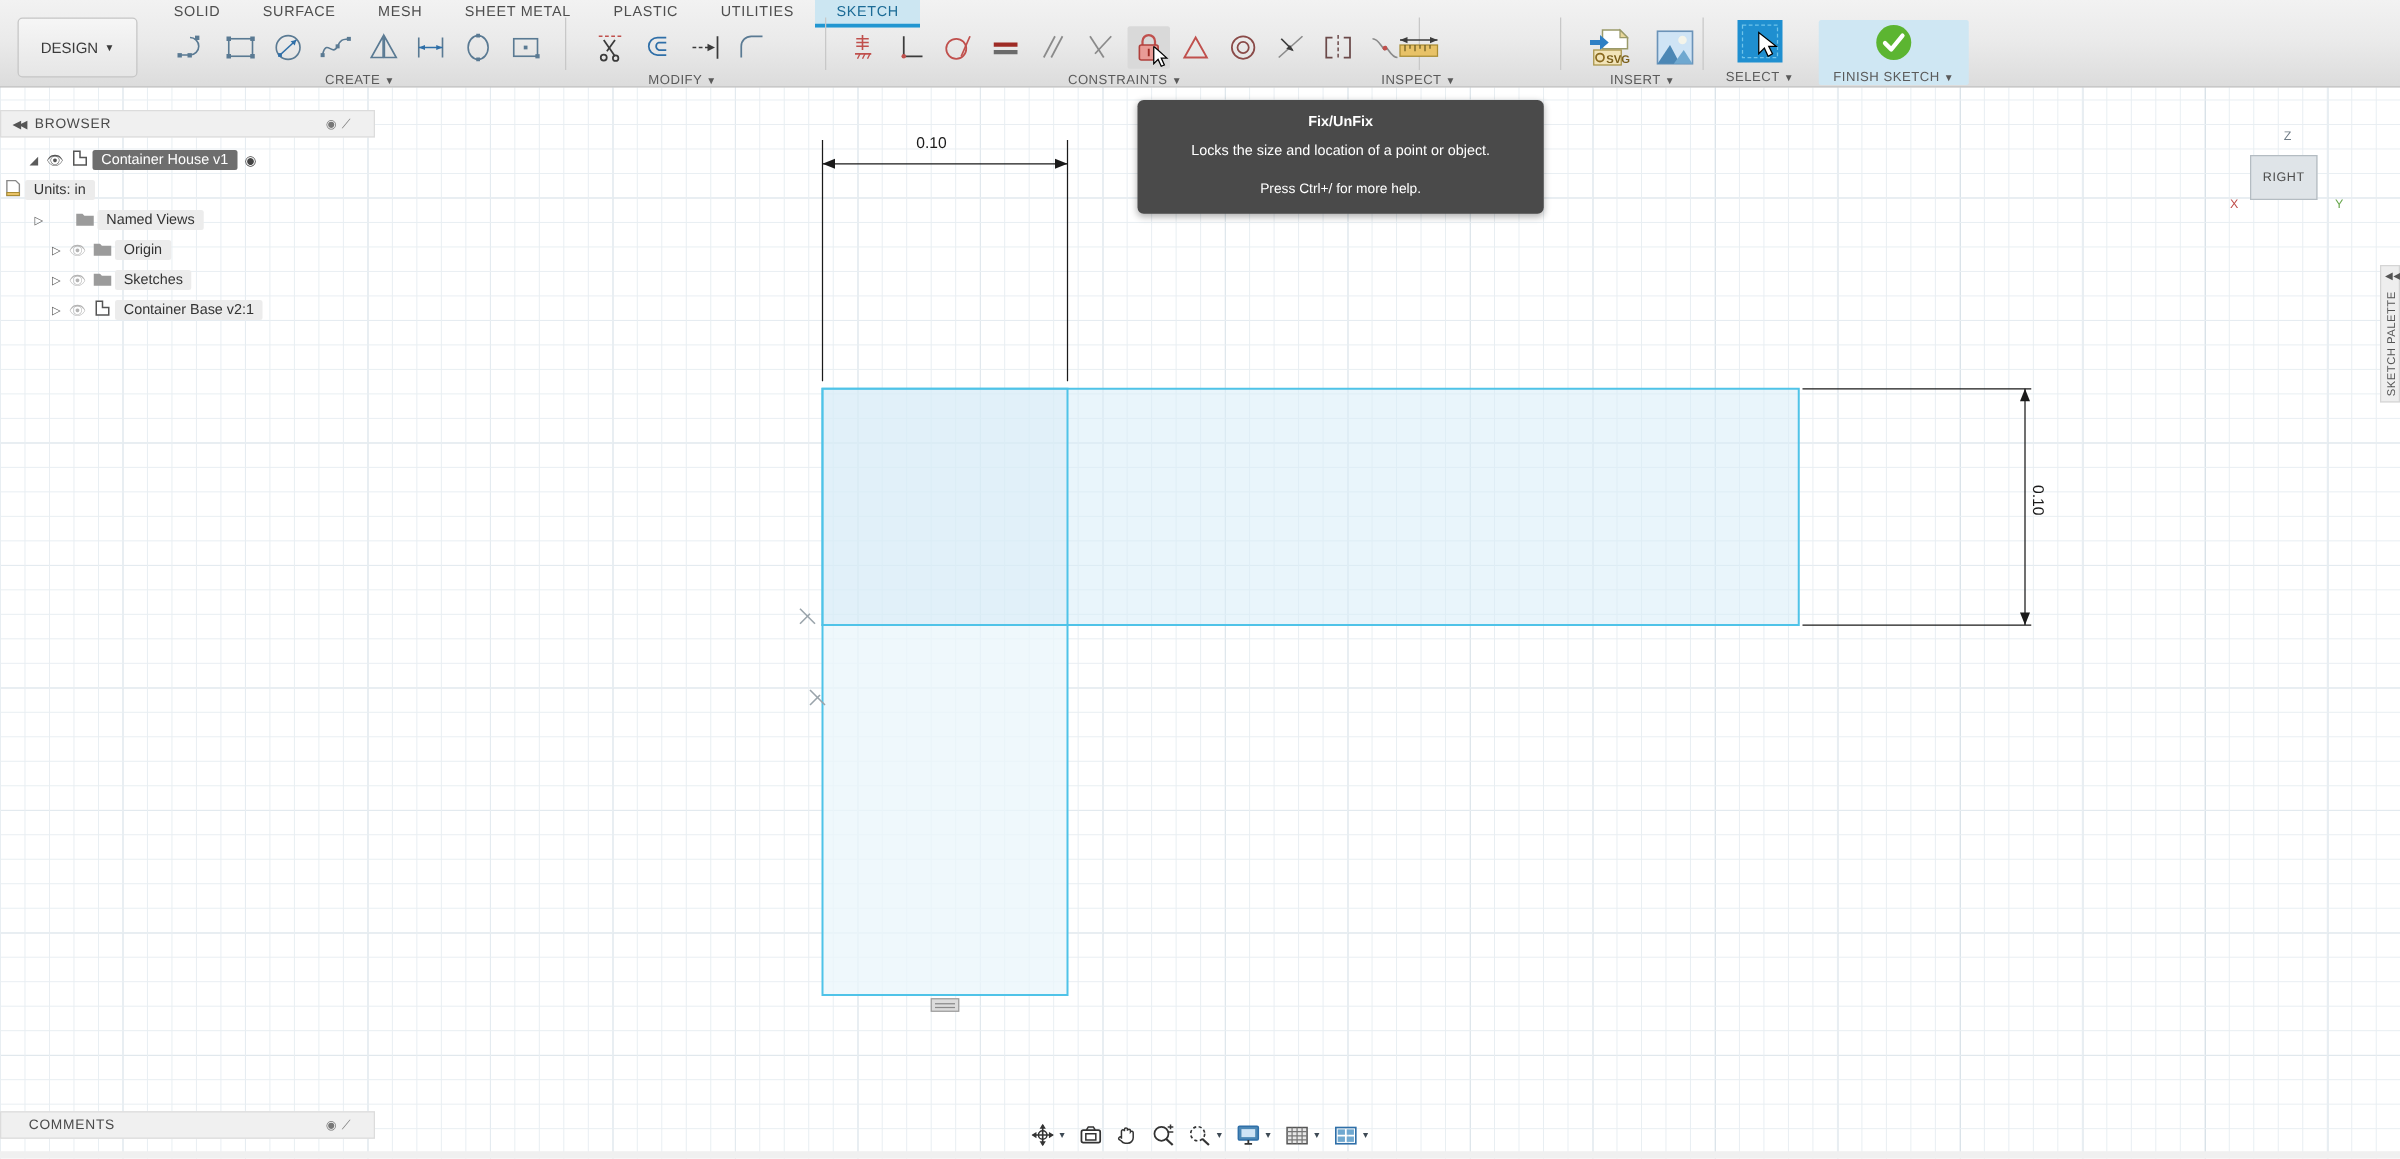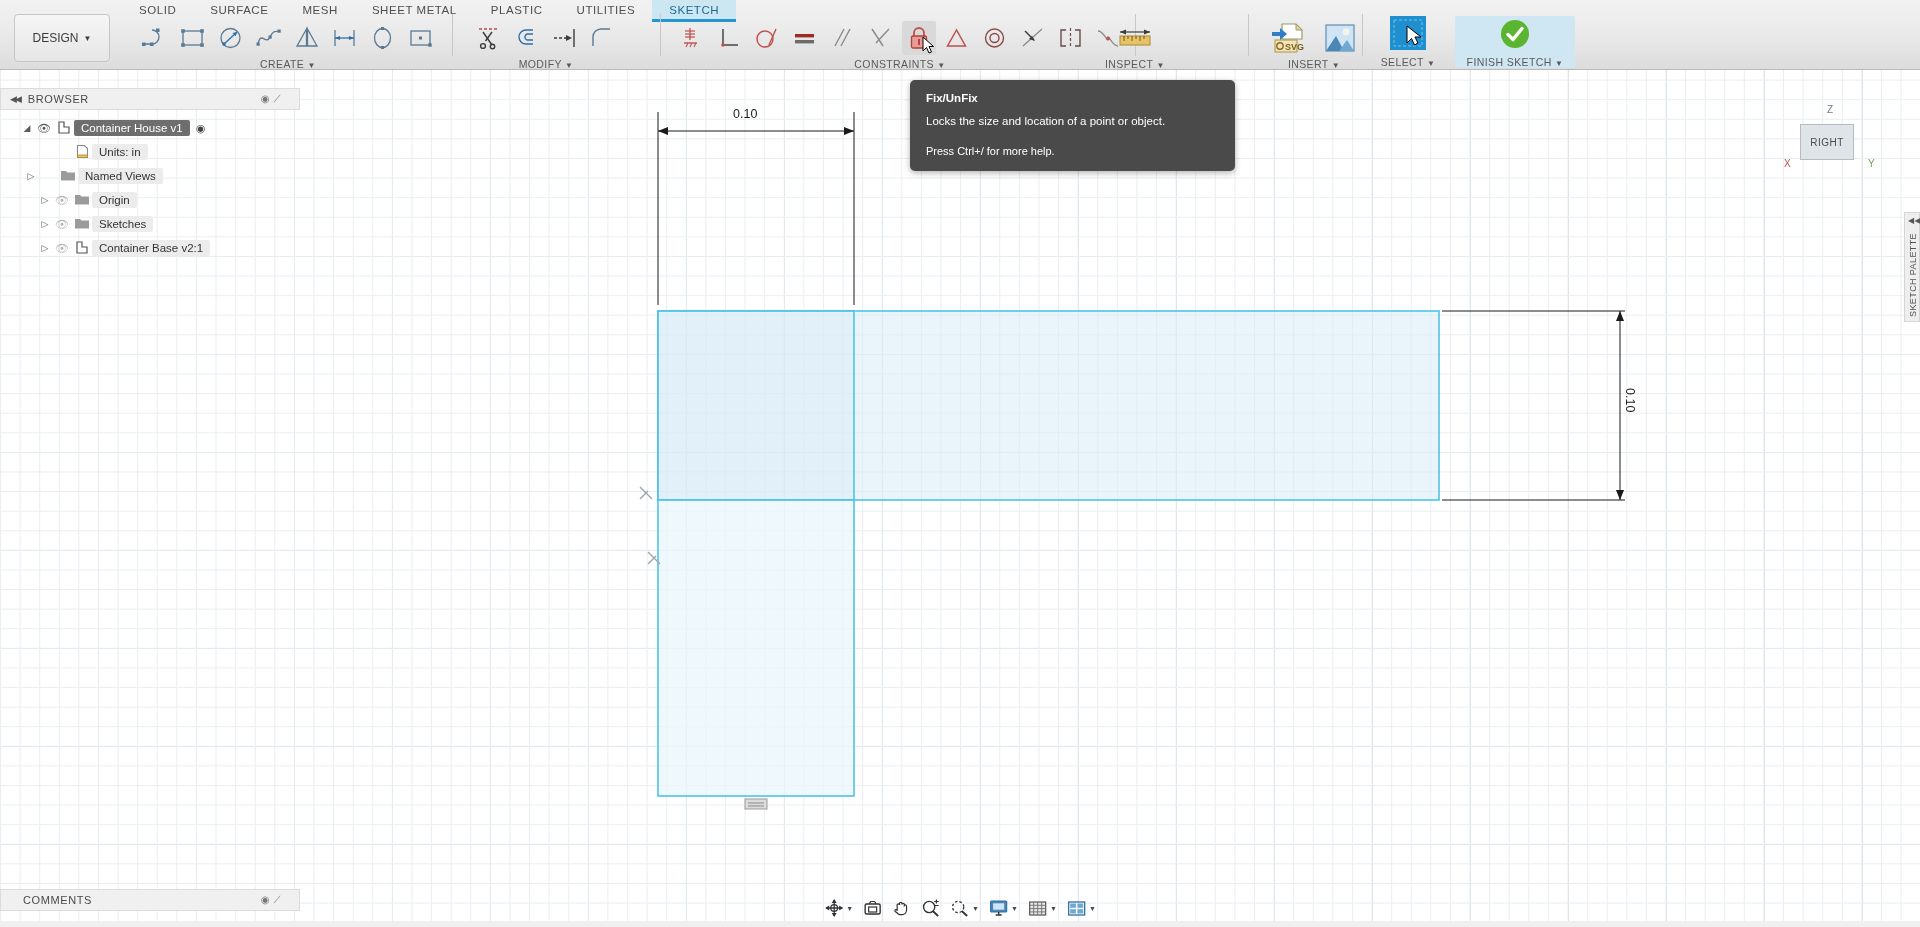--- a/index.html
+++ b/index.html
@@ -102,21 +102,21 @@
     display: flex; align-items: center; font-size: 11px; color: #4a4a4a;
     letter-spacing: .6px;
     text-align: right;
   }
   #comments .ctxt { margin-left: 22px; }
 
   
   #tooltip {
     position: absolute; left: 910px; top: 80px; width: 325px;
     background: #4a4a4a; border-radius: 5px; padding: 12px 16px 14px 16px;
-    color: #fff; box-shadow: 0 2px 6px rgba(0,0,0,.3);
+    color: #fff; box-shadow: 0 2px 6px rgba(0,0,0,.3); text-align: center;
   }
   #tooltip .t-title { font-size: 11.5px; font-weight: bold; margin-bottom: 11px; }
   #tooltip .t-body { font-size: 11.5px; font-weight: normal; margin-bottom: 18px; }
   #tooltip .t-help { font-size: 11px; font-weight: normal; }
 
   
   #sketch { position: absolute; left: 0; top: 0; width: 1920px; height: 927px; pointer-events: none; }
 
   
   #viewcube { position: absolute; right: 42px; top: 100px; width: 100px; height: 92px; }
@@ -517,21 +517,21 @@
       <span class="nicon">
         <svg width="15" height="15" viewBox="0 0 15 15">
             <path d="M2 2 h5 v5 h5 v6 h-10 z" fill="#fff" stroke="#555" stroke-width="1.2"></path>
           </svg>
       </span>
       <span class="nlabel">Container House v1</span>
       <span class="radio">◉</span>
     </div>
 
 
-    <div class="node" style="padding-left:72px;">
+    <div class="node" style="">
       <span class="nicon">
         <svg width="15" height="15" viewBox="0 0 15 15">
             <path d="M2.5 1.5 h7 l3 3 v9 h-10 z" fill="#fff" stroke="#888" stroke-width="1.1"></path>
             <rect x="2.5" y="11" width="10" height="2.4" fill="#e8c267" stroke="#a98c33" stroke-width=".8"></rect>
           </svg>
       </span>
       <span class="nlabel">Units: in</span>
     </div>
 
     <div class="node" style="padding-left:24px;">

